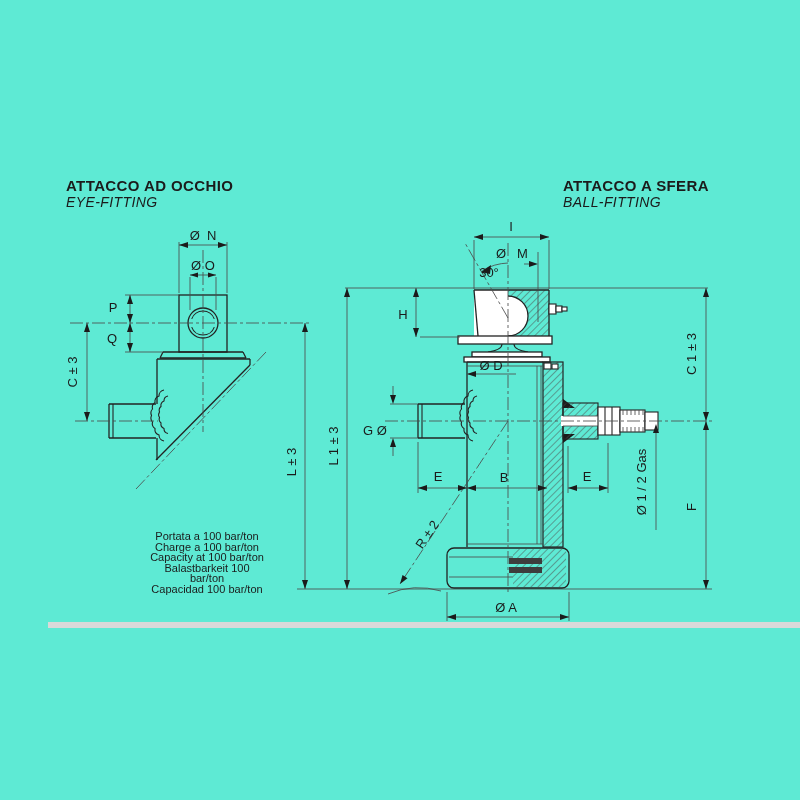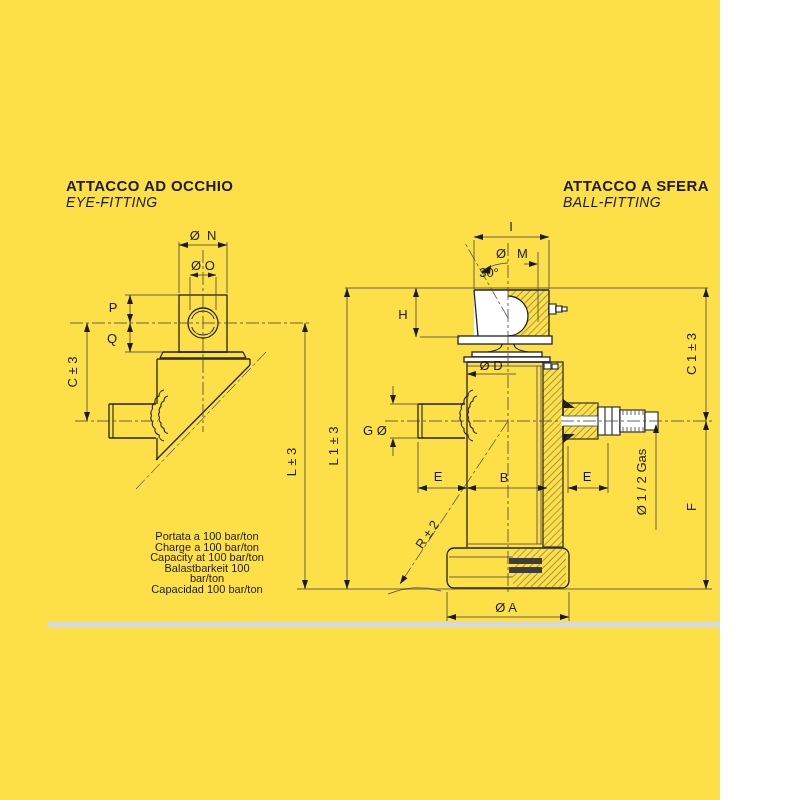--- a/index.html
+++ b/index.html
@@ -1,16 +1,16 @@
 <!DOCTYPE html>
 <html><head>
 <meta charset="utf-8">
 <style>
   html,body{margin:0;padding:0;background:#ffffff;}
-  .page{width:720px;height:800px;background:#fde047;position:relative;overflow:hidden;}
+  .page{width:800px;height:800px;background:#5eead4;position:relative;overflow:hidden;}
   svg{display:block;}
   svg text{font-family:"Liberation Sans","DejaVu Sans",sans-serif;fill:#1b1b1b;white-space:pre;}
   .title{font-size:15px;font-weight:bold;letter-spacing:.4px;}
   .sub{font-size:14px;font-style:italic;letter-spacing:.4px;}
   .dim{font-size:13px;}
   .cap{font-size:11px;}
   .ol{stroke:#232323;stroke-width:1.3;fill:none;}
   .ol2{stroke:#232323;stroke-width:1.1;fill:none;}
   .thin{stroke:#4c4c4c;stroke-width:.85;fill:none;}
   .cl{stroke:#4c4c4c;stroke-width:.85;fill:none;stroke-dasharray:13 3 3 3;}

